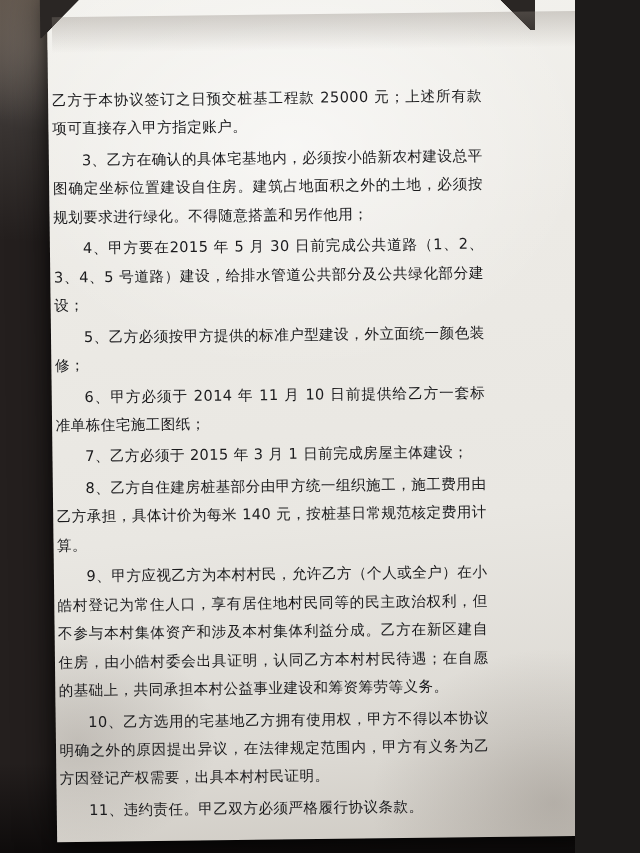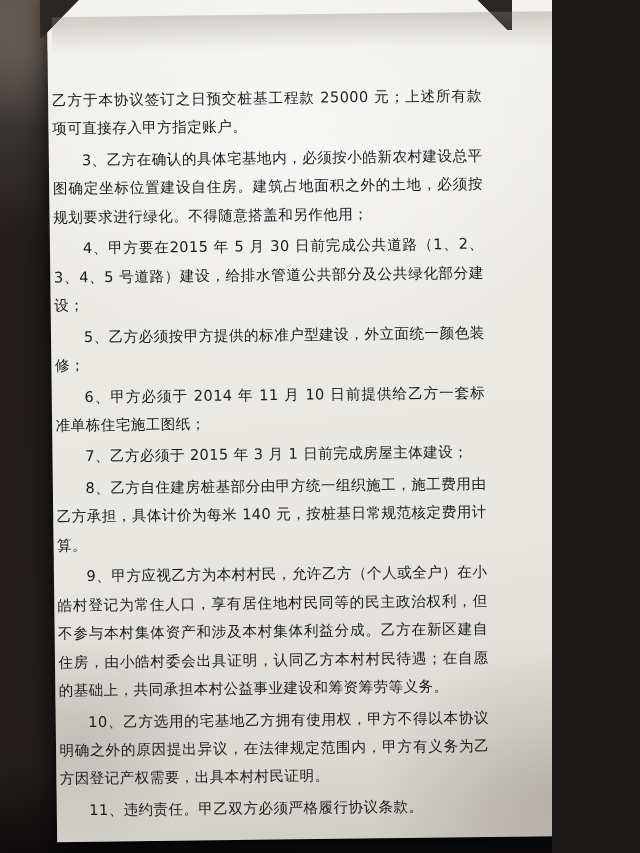--- a/index.html
+++ b/index.html
@@ -7,20 +7,21 @@
     padding: 0;
     background: #1d1b1a;
   }
   #page {
     position: relative;
     width: 552px;
     height: 853px;
     overflow: hidden;
     background: #f0abfc;
     font-family: "Liberation Sans", sans-serif;
+    padding-left: 23px;
   }
 
   
   .backdrop {
     position: absolute;
     inset: 0;
     background:
       radial-gradient(ellipse 300px 200px at 10% 5%, #6a6460 0%, #3a3533 45%, #241f1e 100%),
       linear-gradient(160deg, #4a4340 0%, #2b2624 40%, #191615 100%);
   }

